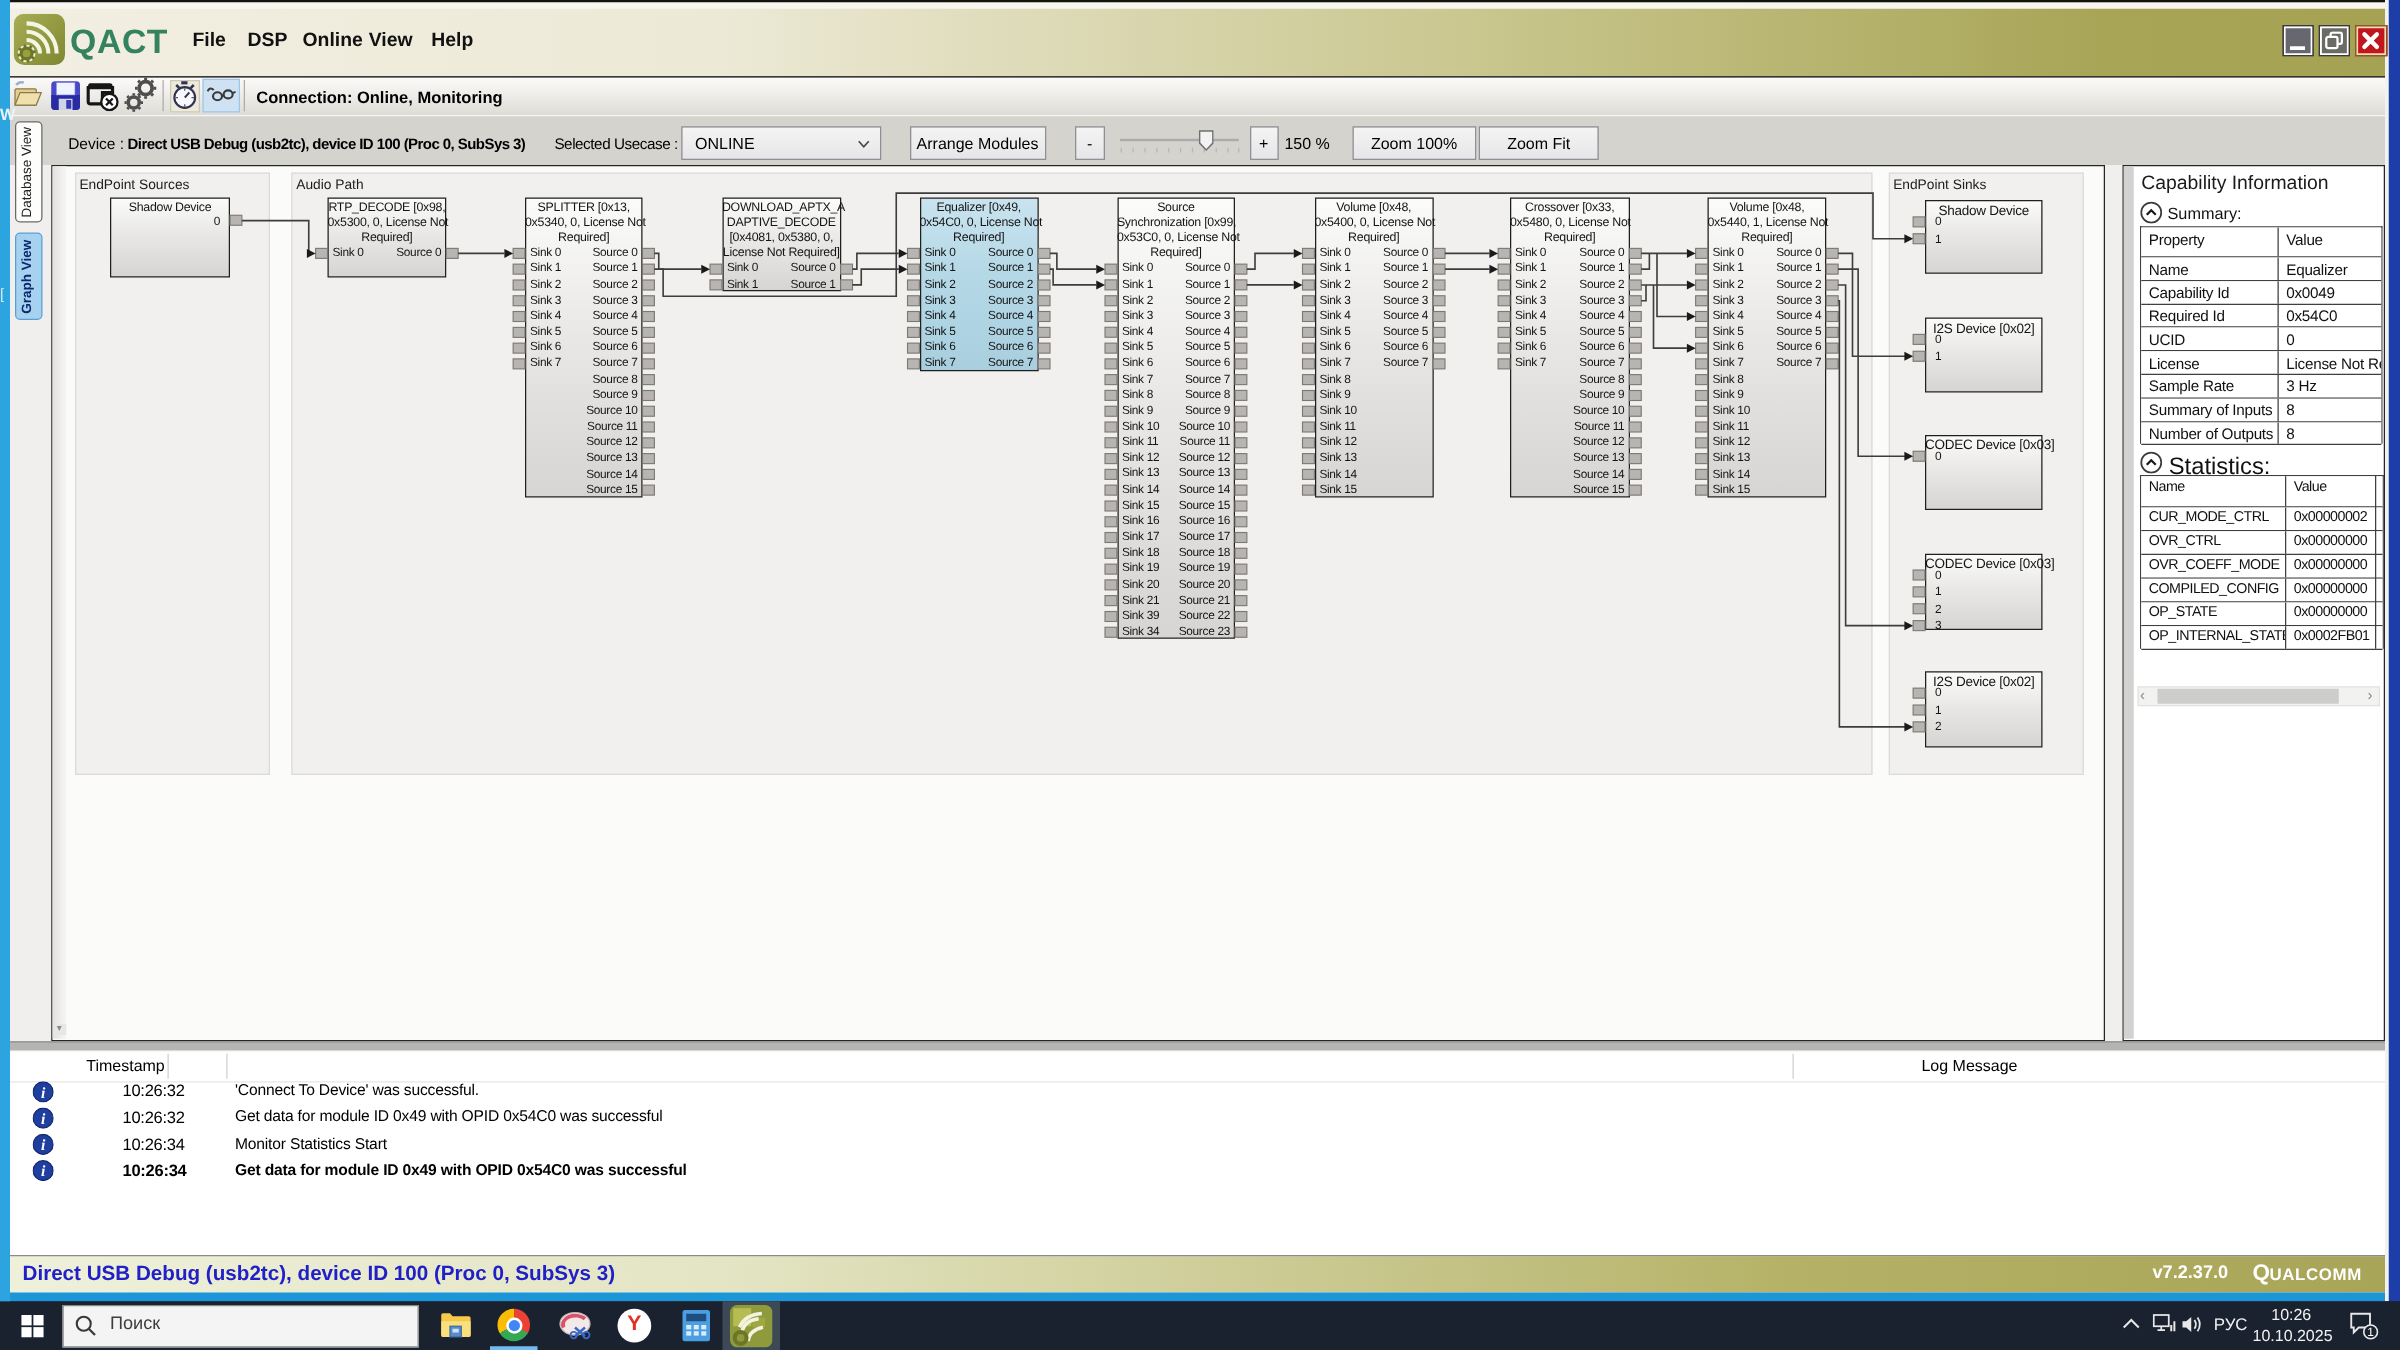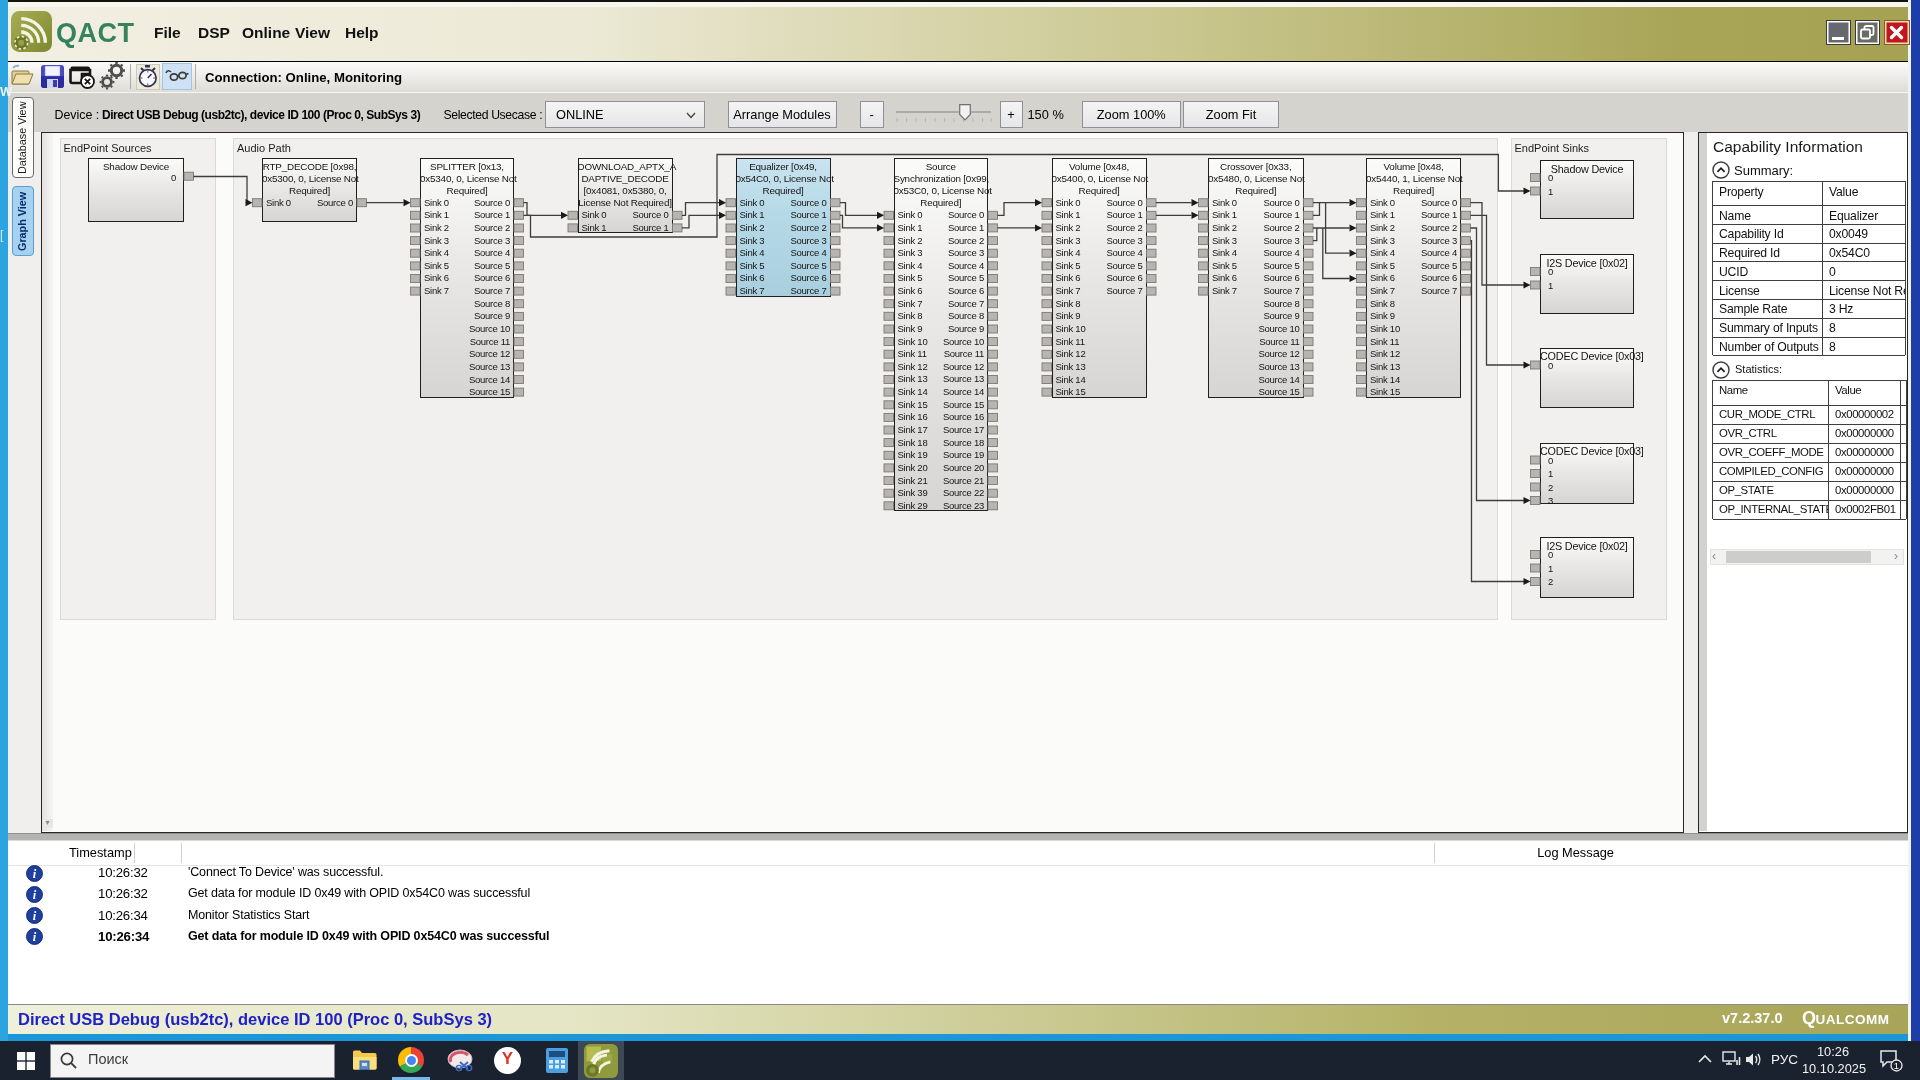--- a/index.html
+++ b/index.html
@@ -291,21 +291,21 @@
       <div class="plab" style="left:897.5px;top:373.49px">Sink 13</div>
       <div class="plab" style="left:897.5px;top:386.12px">Sink 14</div>
       <div class="plab" style="left:897.5px;top:398.75px">Sink 15</div>
       <div class="plab" style="left:897.5px;top:411.38px">Sink 16</div>
       <div class="plab" style="left:897.5px;top:424.01px">Sink 17</div>
       <div class="plab" style="left:897.5px;top:436.64px">Sink 18</div>
       <div class="plab" style="left:897.5px;top:449.27000000000004px">Sink 19</div>
       <div class="plab" style="left:897.5px;top:461.90000000000003px">Sink 20</div>
       <div class="plab" style="left:897.5px;top:474.53000000000003px">Sink 21</div>
       <div class="plab" style="left:897.5px;top:487.16px">Sink 39</div>
-      <div class="plab" style="left:897.5px;top:499.79px">Sink 29</div>
+      <div class="plab" style="left:897.5px;top:499.79px">Sink 34</div>
       <div class="plab pr" style="left:926.0px;top:209.3px;width:58px">Source 0</div>
       <div class="plab pr" style="left:926.0px;top:221.93px;width:58px">Source 1</div>
       <div class="plab pr" style="left:926.0px;top:234.56px;width:58px">Source 2</div>
       <div class="plab pr" style="left:926.0px;top:247.19px;width:58px">Source 3</div>
       <div class="plab pr" style="left:926.0px;top:259.82px;width:58px">Source 4</div>
       <div class="plab pr" style="left:926.0px;top:272.45000000000005px;width:58px">Source 5</div>
       <div class="plab pr" style="left:926.0px;top:285.08000000000004px;width:58px">Source 6</div>
       <div class="plab pr" style="left:926.0px;top:297.71000000000004px;width:58px">Source 7</div>
       <div class="plab pr" style="left:926.0px;top:310.34000000000003px;width:58px">Source 8</div>
       <div class="plab pr" style="left:926.0px;top:322.97px;width:58px">Source 9</div>
@@ -466,21 +466,21 @@
         </div>
         <div class="crow" style="height:18.8px">
           <div class="cc" style="width:110px">Number of Outputs</div>
           <div class="cc ccl" style="flex:1">8</div>
         </div>
       </div>
       <svg style="position:absolute;left:1711.7px;top:361px" width="18" height="18">
         <circle cx="9" cy="9" r="8" fill="none" stroke="#3c3c3c" stroke-width="1.4"></circle>
         <path d="M5.4 10.8 L9 7.2 L12.6 10.8" fill="none" stroke="#1a1a1a" stroke-width="1.8"></path>
       </svg>
-      <div style="position:absolute;left:1735px;top:363px;font-size:11px;color:#111">Statistics:</div>
+      <div style="position:absolute;left:1735px;top:363px;font-size:19px;color:#111">Statistics:</div>
       <div class="ctable stats" style="left:1712px;top:380px;width:195px;height:138.5px">
         <div class="crow chead" style="height:24.5px">
           <div class="cc" style="width:116px">Name</div>
           <div class="cc ccl" style="flex:1">Value</div>
         </div>
         <div class="crow" style="height:19.0px">
           <div class="cc" style="width:116px">CUR_MODE_CTRL</div>
           <div class="cc ccl" style="flex:1">0x00000002</div>
         </div>
         <div class="crow" style="height:19.0px">

